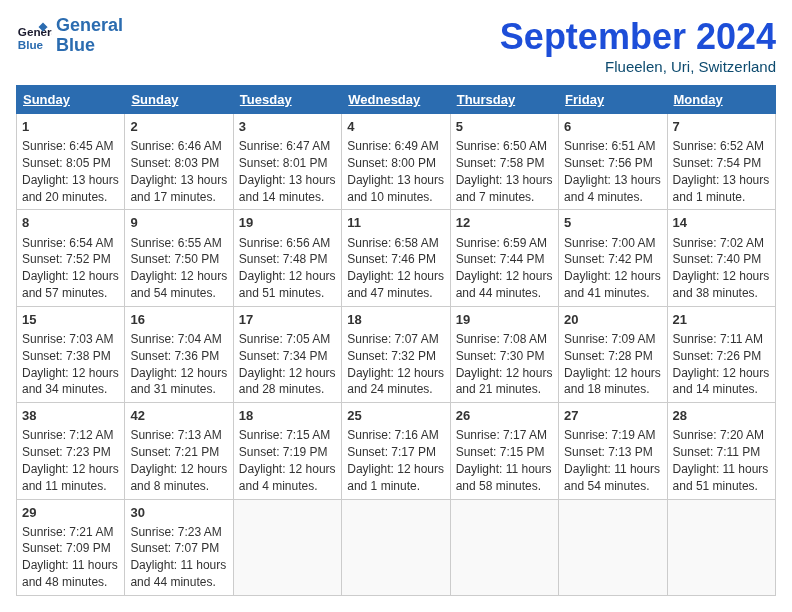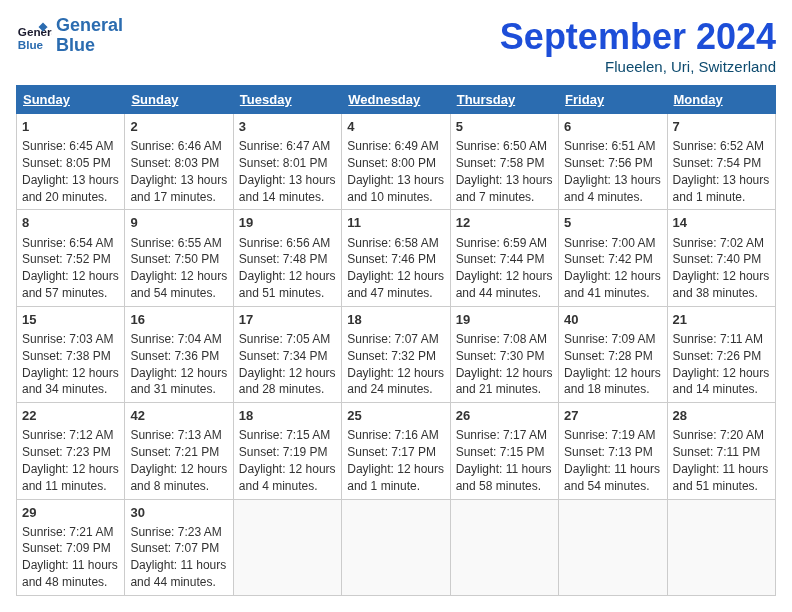--- a/index.html
+++ b/index.html
@@ -197,31 +197,31 @@
         </td>
         <td>
           <span class="day-num">18</span>
           <div class="day-info">Sunrise: 7:07 AM<br>Sunset: 7:32 PM<br>Daylight: 12 hours<br>and 24 minutes.</div>
         </td>
         <td>
           <span class="day-num">19</span>
           <div class="day-info">Sunrise: 7:08 AM<br>Sunset: 7:30 PM<br>Daylight: 12 hours<br>and 21 minutes.</div>
         </td>
         <td>
-          <span class="day-num">40</span>
+          <span class="day-num">20</span>
           <div class="day-info">Sunrise: 7:09 AM<br>Sunset: 7:28 PM<br>Daylight: 12 hours<br>and 18 minutes.</div>
         </td>
         <td>
           <span class="day-num">21</span>
           <div class="day-info">Sunrise: 7:11 AM<br>Sunset: 7:26 PM<br>Daylight: 12 hours<br>and 14 minutes.</div>
         </td>
       </tr>
       <tr class="week-row">
         <td>
-          <span class="day-num">22</span>
+          <span class="day-num">38</span>
           <div class="day-info">Sunrise: 7:12 AM<br>Sunset: 7:23 PM<br>Daylight: 12 hours<br>and 11 minutes.</div>
         </td>
         <td>
           <span class="day-num">42</span>
           <div class="day-info">Sunrise: 7:13 AM<br>Sunset: 7:21 PM<br>Daylight: 12 hours<br>and 8 minutes.</div>
         </td>
         <td>
           <span class="day-num">18</span>
           <div class="day-info">Sunrise: 7:15 AM<br>Sunset: 7:19 PM<br>Daylight: 12 hours<br>and 4 minutes.</div>
         </td>

